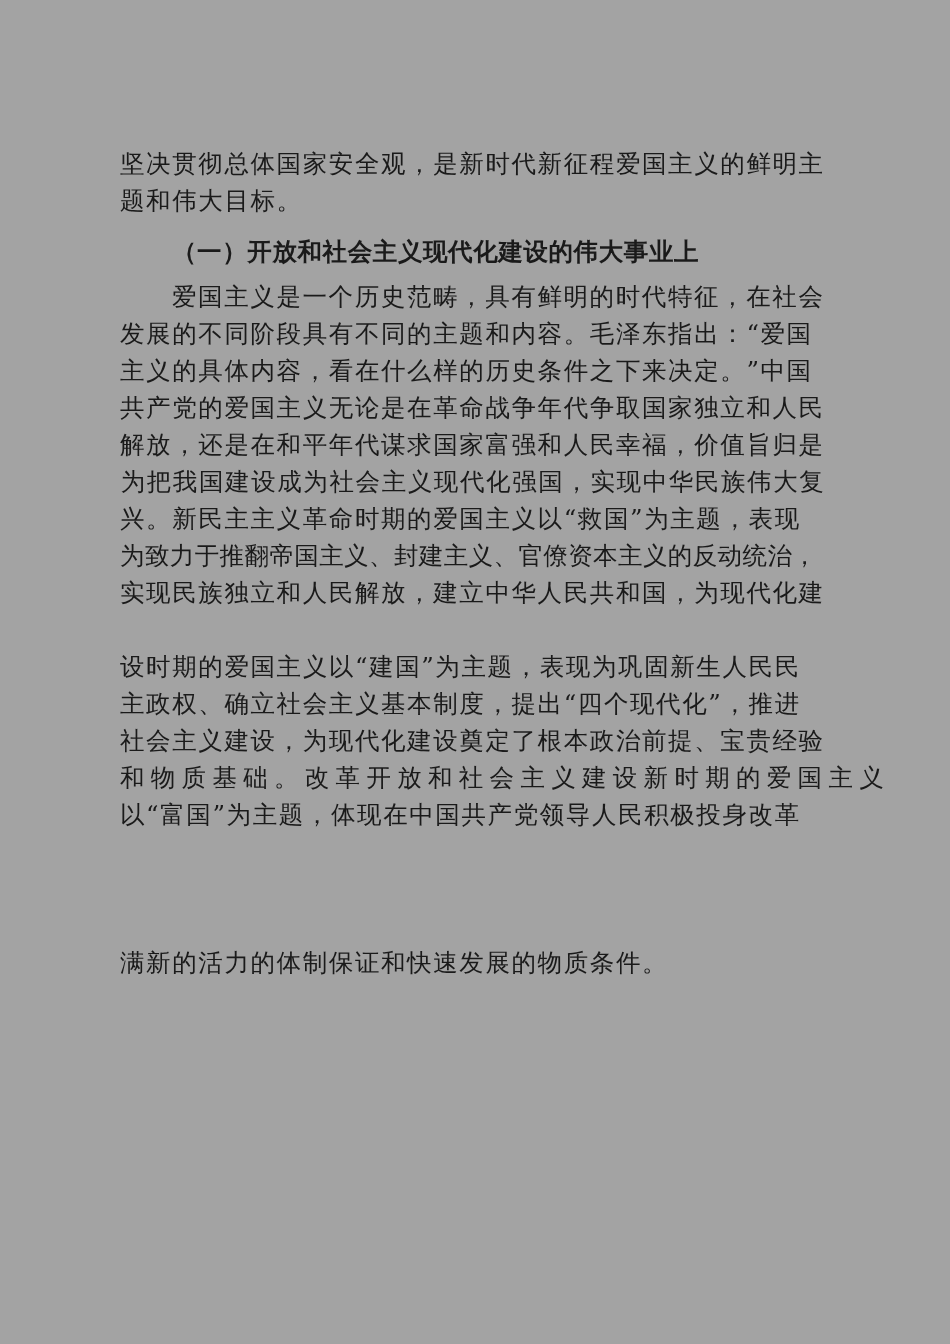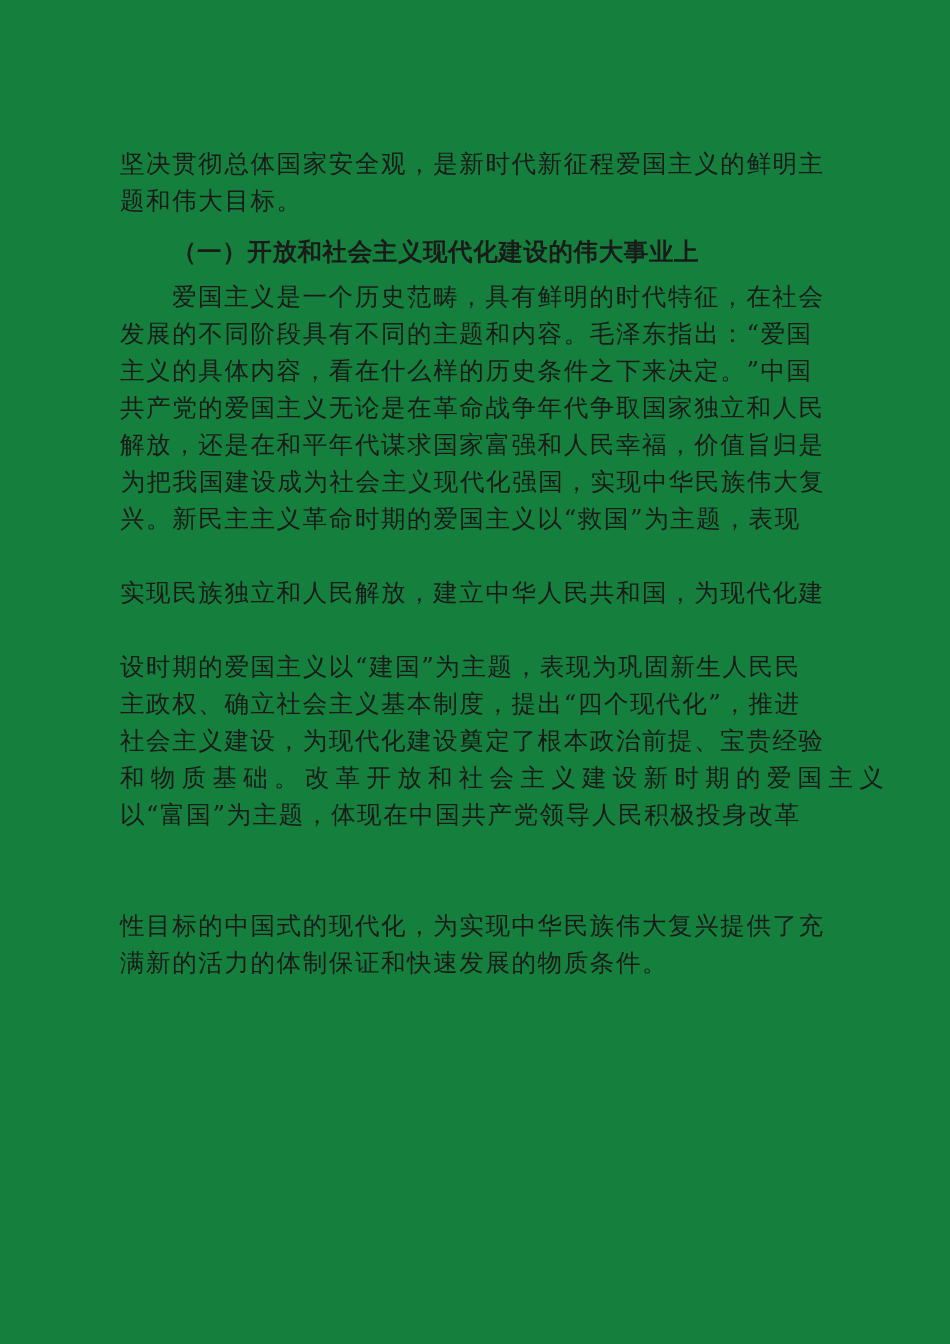--- a/index.html
+++ b/index.html
@@ -14,21 +14,21 @@
       overflow: hidden;
       font-family: "DejaVu Serif", "Liberation Serif", serif;
       color: #1a1a1a;
     }
     .page {
       position: absolute;
       left: 0;
       top: 0;
       width: 950px;
       height: 1344px;
-      background: #15803d;
+      background: #a3a3a3;
     }
     .line {
       position: absolute;
       left: 120px;
       width: 706px;
       height: 37px;
       font-size: 24.5px;
       line-height: 37px;
       white-space: nowrap;
       letter-spacing: 1.6px;
@@ -45,21 +45,21 @@
   <div class="line" style="top:145px;">坚决贯彻总体国家安全观，是新时代新征程爱国主义的鲜明主</div>
   <div class="line" style="top:182px;">题和伟大目标。</div>
   <div class="line heading" style="top:233px; left:172px;">（一）开放和社会主义现代化建设的伟大事业上</div>
   <div class="line" style="top:278px; left:172px; width:654px;">爱国主义是一个历史范畴，具有鲜明的时代特征，在社会</div>
   <div class="line" style="top:315px;">发展的不同阶段具有不同的主题和内容。毛泽东指出：“爱国</div>
   <div class="line" style="top:352px;">主义的具体内容，看在什么样的历史条件之下来决定。”中国</div>
   <div class="line" style="top:389px;">共产党的爱国主义无论是在革命战争年代争取国家独立和人民</div>
   <div class="line" style="top:426px;">解放，还是在和平年代谋求国家富强和人民幸福，价值旨归是</div>
   <div class="line" style="top:463px;text-align:center;">为把我国建设成为社会主义现代化强国，实现中华民族伟大复</div>
   <div class="line" style="top:500px;">兴。新民主主义革命时期的爱国主义以“救国”为主题，表现</div>
+  <div class="line" style="top:537px; letter-spacing:0.4px;">为致力于推翻帝国主义、封建主义、官僚资本主义的反动统治，</div>
   <div class="line" style="top:574px;">实现民族独立和人民解放，建立中华人民共和国，为现代化建</div>
   <div class="line" style="top:648px;">设时期的爱国主义以“建国”为主题，表现为巩固新生人民民</div>
   <div class="line" style="top:685px;">主政权、确立社会主义基本制度，提出“四个现代化”，推进</div>
   <div class="line" style="top:722px;">社会主义建设，为现代化建设奠定了根本政治前提、宝贵经验</div>
   <div class="line" style="top:759px; letter-spacing:6.3px;">和物质基础。改革开放和社会主义建设新时期的爱国主义</div>
   <div class="line" style="top:796px;">以“富国”为主题，体现在中国共产党领导人民积极投身改革</div>
-  <div class="line" style="top:907px;">性目标的中国式的现代化，为实现中华民族伟大复兴提供了充</div>
   <div class="line" style="top:944px;">满新的活力的体制保证和快速发展的物质条件。</div>
 </div>
 
 </body></html>

